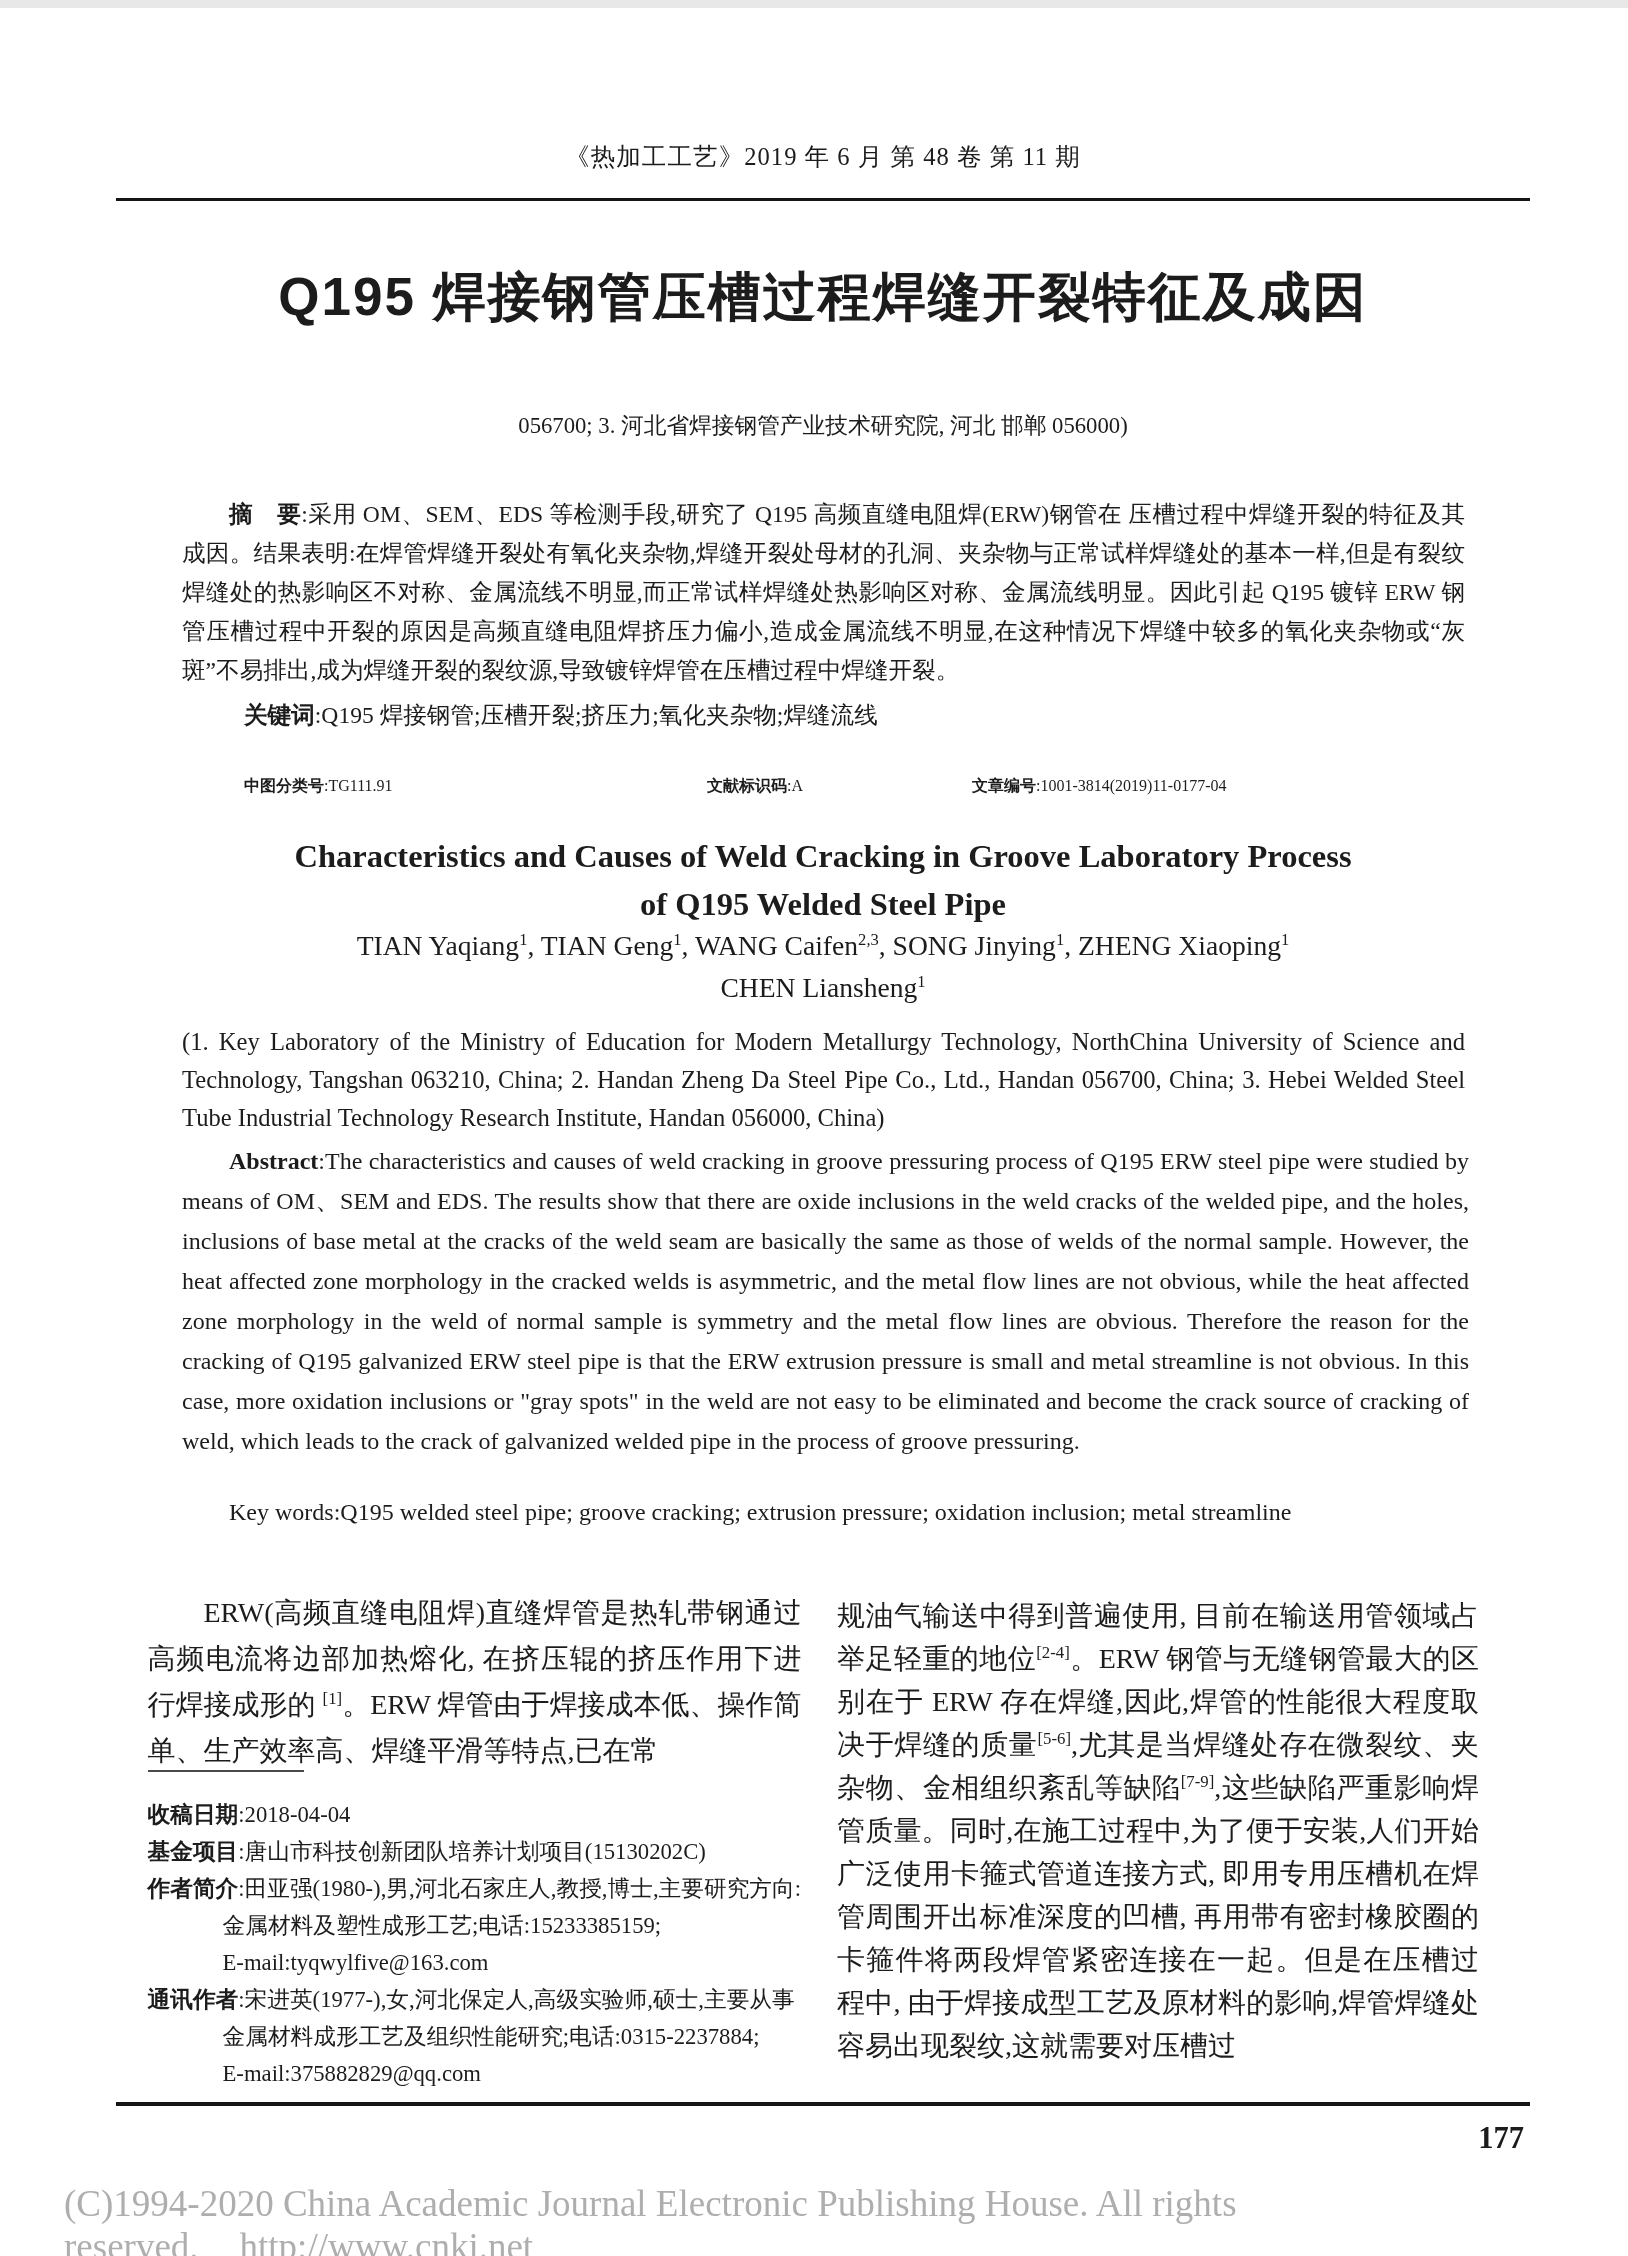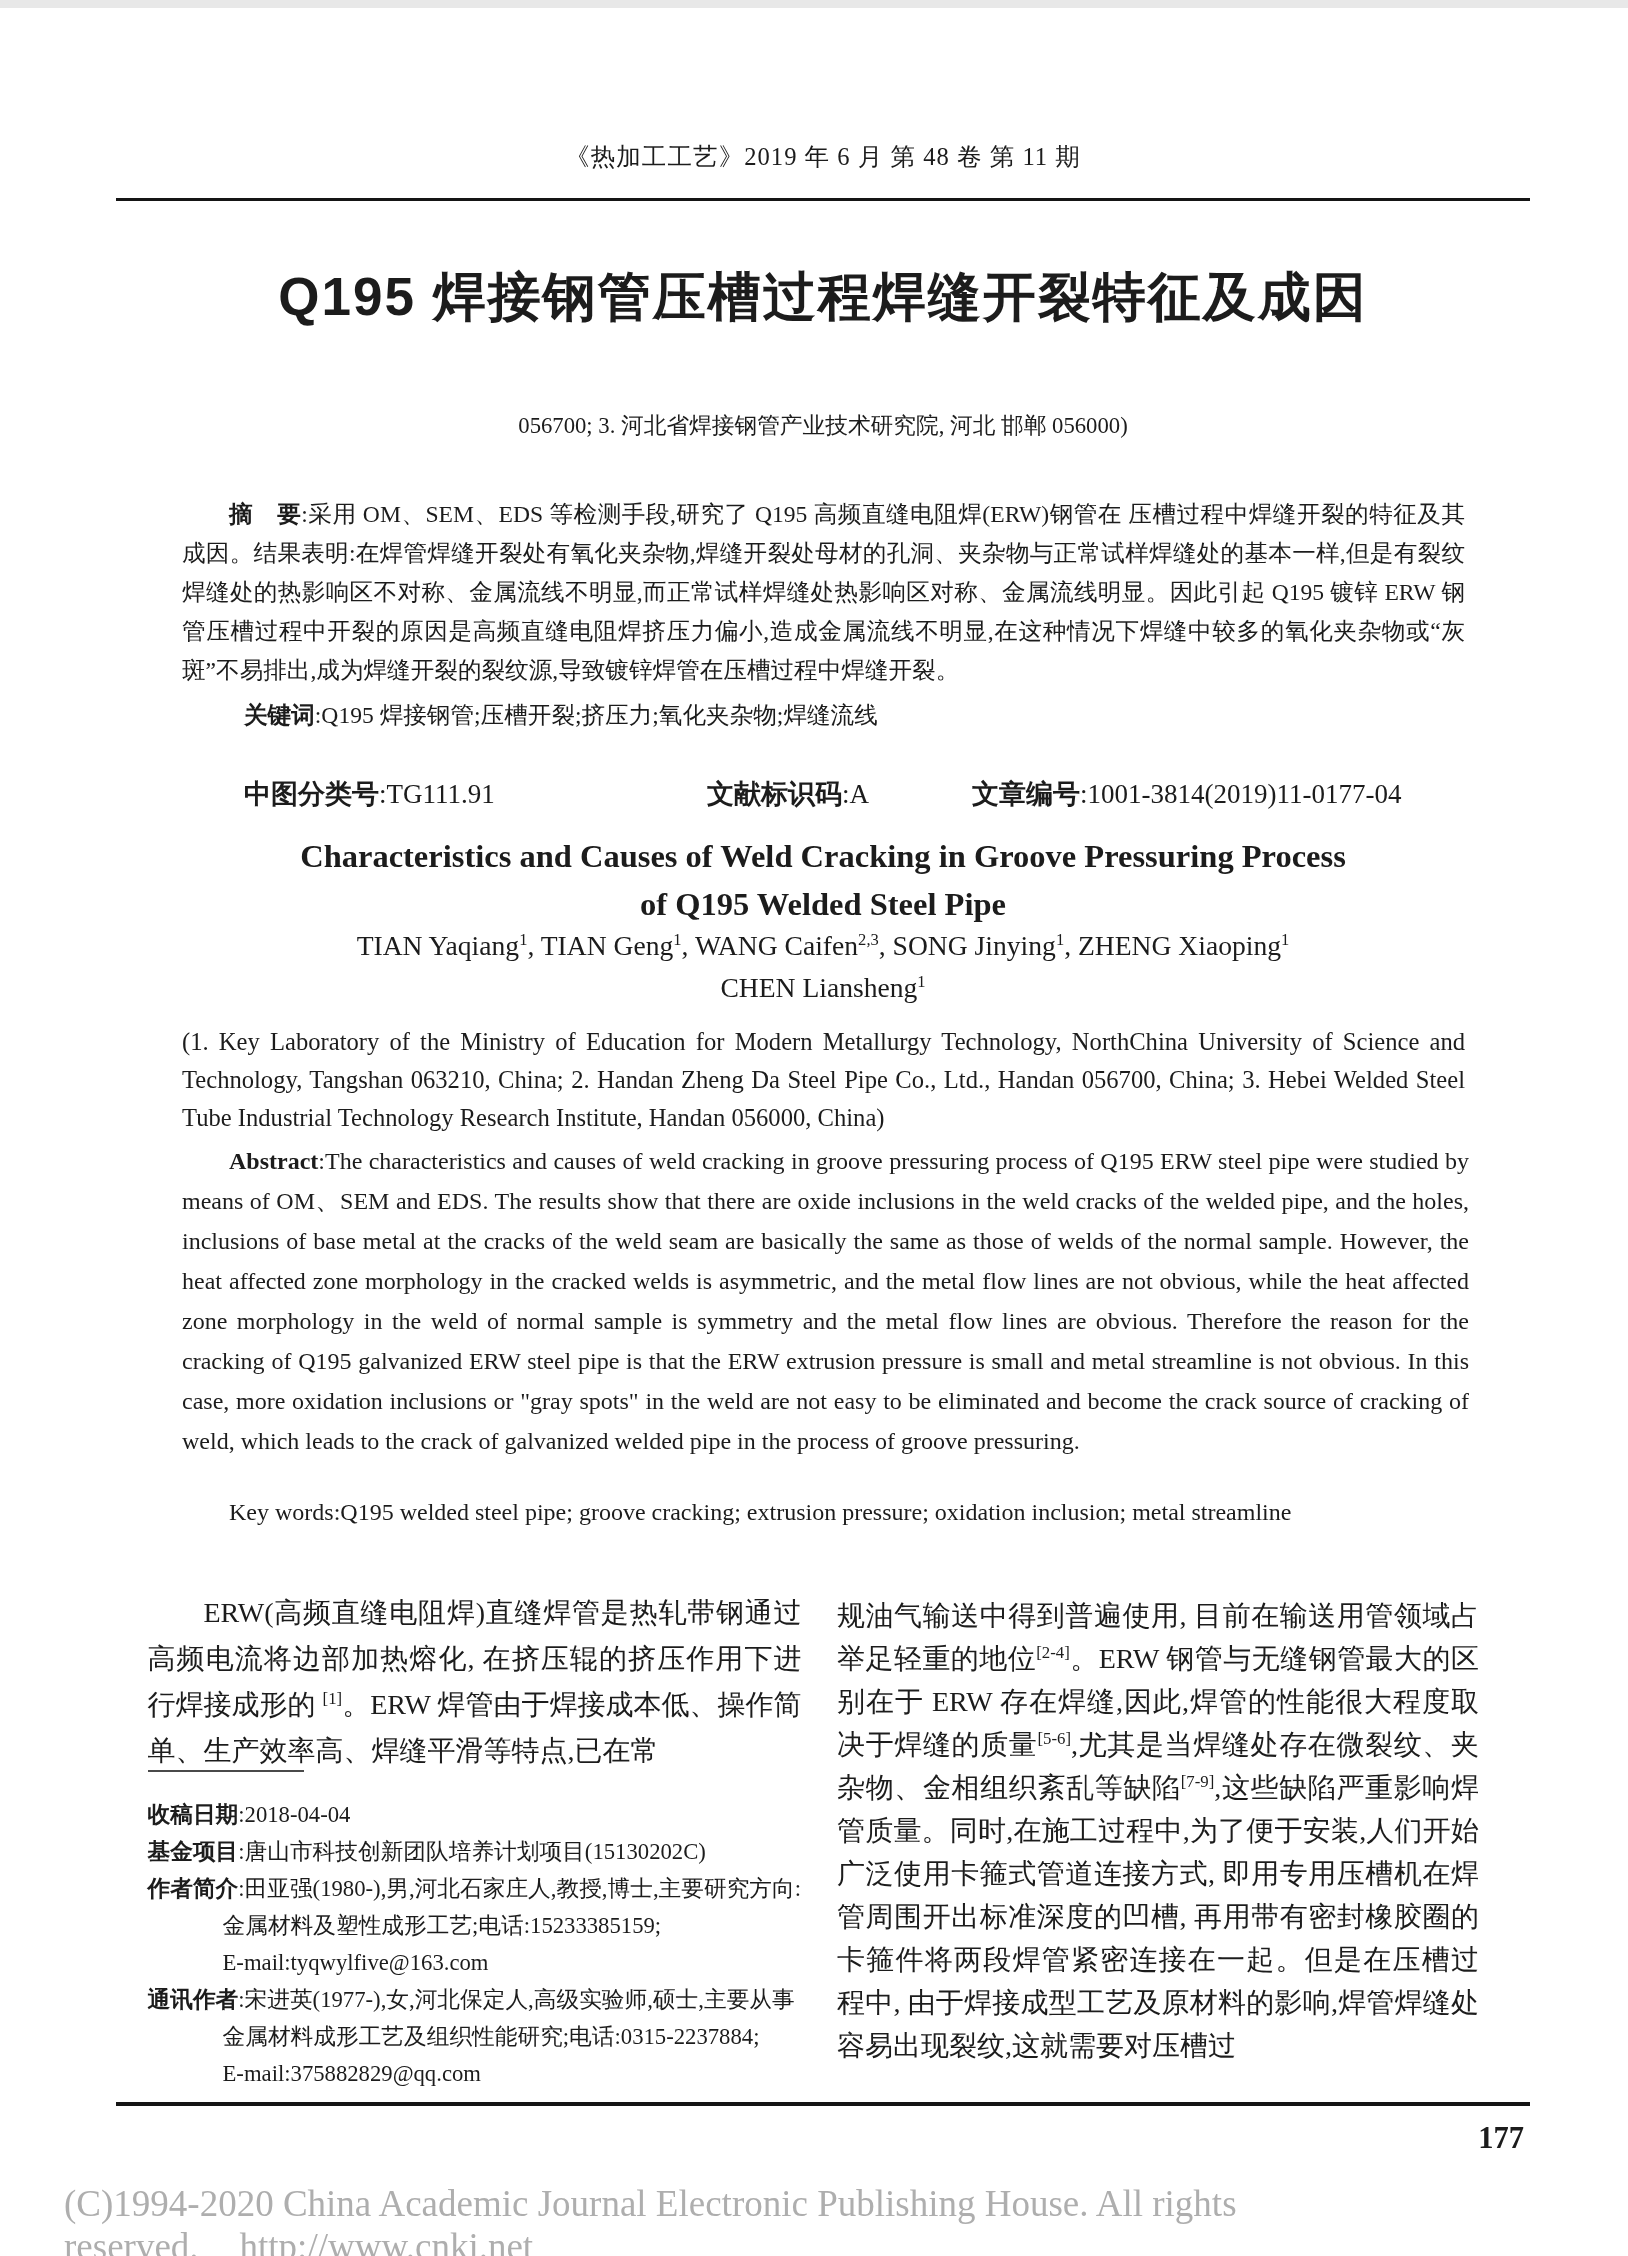--- a/index.html
+++ b/index.html
@@ -26,21 +26,21 @@
     font-family:"Liberation Sans","DejaVu Sans",sans-serif; font-weight:700;
     font-size:27.6px; }
   .cn-affil { top:398px; left:0; width:100%; text-align:center;
     font-size:22.7px; line-height:40px; }
 
   .cn-abstract { top:487px; left:66px; width:1283px;
     font-size:23.6px; line-height:39px; text-indent:47px; }
   .cn-keywords { top:691px; left:128px; width:1221px; font-size:23.6px; }
   .doi-line { top:728px; left:128px; width:1221px; font-size:23.6px; font-weight:700;
     font-family:"Liberation Sans","DejaVu Sans",sans-serif; }
-  .clc-row { top:768px; left:128px; width:1271px; height:33px; font-size:27px; }
+  .clc-row { top:768px; left:128px; width:1271px; height:33px; font-size:16px; }
   .clc-row .item1 { position:absolute; left:0; }
   .clc-row .item2 { position:absolute; left:463px; }
   .clc-row .item3 { position:absolute; left:728px; }
 
   .en-title { top:824px; left:0; width:100%; text-align:center;
     font-size:32.5px; font-weight:700; line-height:48px; }
   .en-authors { top:917px; left:0; width:100%; text-align:center;
     font-size:27.6px; line-height:42px; }
   .en-affil { top:1015px; left:66px; width:1283px;
     font-size:24.6px; line-height:38px; }
@@ -91,21 +91,21 @@
     </div>
 
 
     <div class="abs clc-row">
       <span class="item1"><span class="hei">中图分类号</span><span>:TG111.91</span></span>
       <span class="item2"><span class="hei">文献标识码</span><span>:A</span></span>
       <span class="item3"><span class="hei">文章编号</span><span>:1001-3814(2019)11-0177-04</span></span>
     </div>
 
     <div class="abs en-title">
-      <div>Characteristics  and  Causes  of  Weld  Cracking  in  Groove  Pressuring  Process</div>
+      <div>Characteristics  and  Causes  of  Weld  Cracking  in  Groove  Laboratory  Process</div>
       <div>of  Q195  Welded  Steel  Pipe</div>
     </div>
 
     <div class="abs en-authors">
       <div>TIAN Yaqiang<sup>1</sup>, TIAN Geng<sup>1</sup>, WANG Caifen<sup>2,3</sup>, SONG Jinying<sup>1</sup>, ZHENG Xiaoping<sup>1</sup></div>
       <div>CHEN Liansheng<sup>1</sup></div>
     </div>
 
     <div class="abs en-affil just">(1. Key Laboratory of the Ministry of Education for Modern Metallurgy Technology, NorthChina University of Science and Technology, Tangshan 063210, China; 2. Handan Zheng Da Steel Pipe Co., Ltd., Handan 056700, China; 3. Hebei Welded Steel Tube Industrial Technology Research Institute, Handan 056000, China)</div>
 

